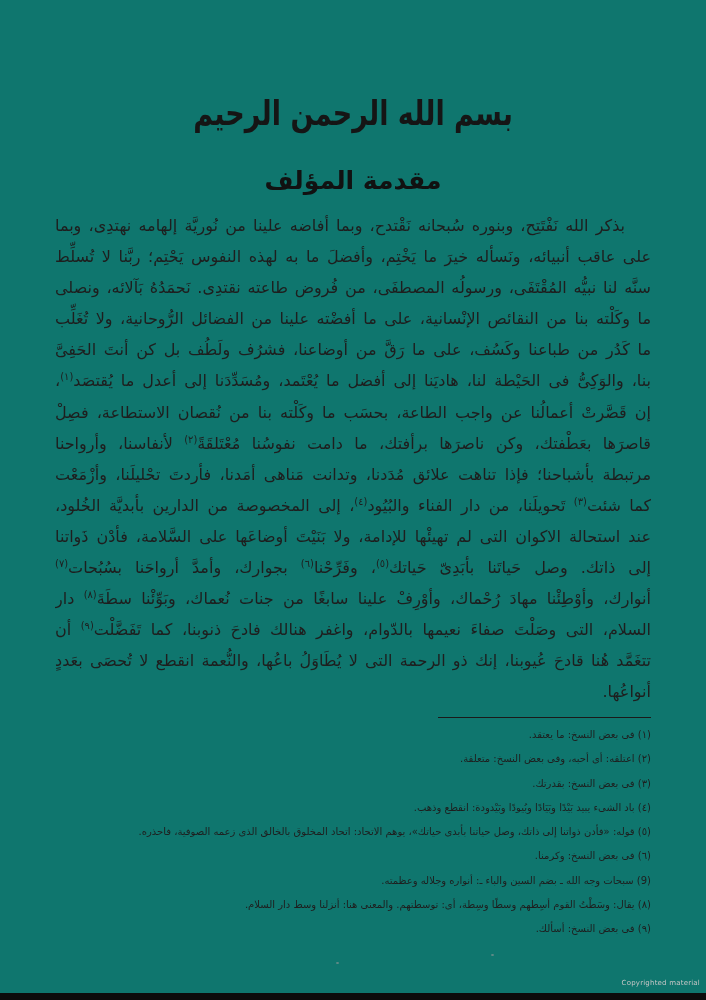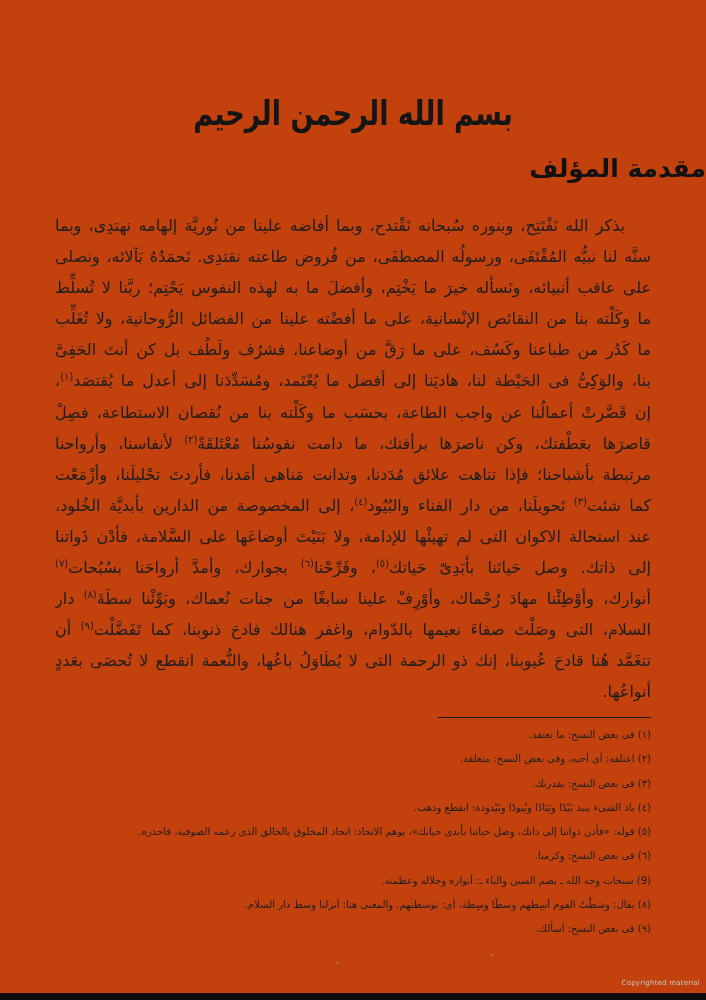--- a/index.html
+++ b/index.html
@@ -1,42 +1,43 @@
 <!DOCTYPE html>
 <html lang="ar"><head>
 <meta charset="utf-8">
 <style>
   html, body { margin: 0; padding: 0; background: #ffffff; }
   .page {
     position: relative;
     width: 706px;
     height: 1000px;
-    background: #c2410c;
+    background: #0f766e;
     overflow: hidden;
     font-family: "DejaVu Sans", sans-serif;
     color: #1c1c1c;
   }
   .basmala {
     position: absolute;
     top: 98px;
     left: 0;
     width: 100%;
     text-align: center;
     direction: rtl;
     font-size: 27px;
     font-weight: bold;
     letter-spacing: -1px;
     transform: scaleY(1.25);
     color: #151515;
   }
   .page-title {
     position: absolute;
-    top: 154px;
+    top: 166px;
     left: 0;
     width: 100%;
+    text-align: center;
     direction: rtl;
     font-size: 25px;
     font-weight: bold;
     color: #111111;
   }
   .body-text {
     position: absolute;
     top: 210px;
     right: 55px;
     left: 55px;
@@ -114,22 +115,22 @@
 <body>
 
 <div class="page">
 
   <div class="basmala" lang="ar" dir="rtl">بسم الله الرحمن الرحيم</div>
 
   <div class="page-title" lang="ar" dir="rtl">مقدمة المؤلف</div>
 
   <div class="body-text" lang="ar" dir="rtl">
     <div class="bline first supify">بذكر الله نَفْتَتِح، وبنوره سُبحانه نَقْتدح، وبما أفاضه علينا من نُوريَّة إلهامه نهتدِى، وبما</div>
+    <div class="bline supify">على عاقب أنبيائه، ونَسأله خيرَ ما يَخْتِم، وأفضلَ ما به لهذه النفوس يَحْتِم؛ ربَّنا لا تُسلِّط</div>
     <div class="bline supify">سنَّه لنا نبيُّه المُقْتَفَى، ورسولُه المصطفَى، من فُروض طاعته نقتدِى. نَحمَدُهُ بَآلائه، ونصلى</div>
-    <div class="bline supify">على عاقب أنبيائه، ونَسأله خيرَ ما يَخْتِم، وأفضلَ ما به لهذه النفوس يَحْتِم؛ ربَّنا لا تُسلِّط</div>
     <div class="bline supify">ما وكَلْته بنا من النقائص الإنْسانية، على ما أفضْته علينا من الفضائل الرُّوحانية، ولا تُغَلِّب</div>
     <div class="bline supify">ما كَدُر من طباعنا وكَسُف، على ما رَقَّ من أوضاعنا، فشرُف ولَطُف بل كن أنتَ الحَفِىَّ</div>
     <div class="bline supify">بنا، والوَكِىُّ فى الحَيْطة لنا، هاديَنا إلى أفضل ما يُعْتَمد، ومُسَدِّدَنا إلى أعدل ما يُقتصَد<sup>(١)</sup>،</div>
     <div class="bline supify">إن قَصَّرتْ أعمالُنا عن واجب الطاعة، بحسَب ما وكَلْته بنا من نُقصان الاستطاعة، فصِلْ</div>
     <div class="bline supify">قاصرَها بعَطْفتك، وكن ناصرَها برأفتك، ما دامت نفوسُنا مُعْتَلقَةً<sup>(٢)</sup> لأنفاسنا، وأرواحنا</div>
     <div class="bline supify">مرتبطة بأشباحنا؛ فإذا تناهت علائق مُدَدنا، وتدانت مَناهى أمَدنا، فأردتَ تحْليلَنا، وأزْمَعْت</div>
     <div class="bline supify">كما شئت<sup>(٣)</sup> تَحويلَنا، من دار الفناء والبُيُود<sup>(٤)</sup>، إلى المخصوصة من الدارين بأبديَّة الخُلود،</div>
     <div class="bline supify">عند استحالة الاكوان التى لم تهيئْها للإدامة، ولا بَنَيْتَ أوضاعَها على السَّلامة، فأدْن ذَواتنا</div>
     <div class="bline supify">إلى ذاتك. وصل حَياتَنا بأبَدِىّ حَياتك<sup>(٥)</sup>، وفَرِّحْنا<sup>(٦)</sup> بجوارك، وأمدَّ أرواحَنا بسُبُحات<sup>(٧)</sup></div>
     <div class="bline supify">أنوارك، وأوْطِئْنا مهادَ رُحْماك، وأوْرِفْ علينا سابغًا من جنات نُعماك، وبَوِّئْنا سطَةَ<sup>(٨)</sup> دار</div>

